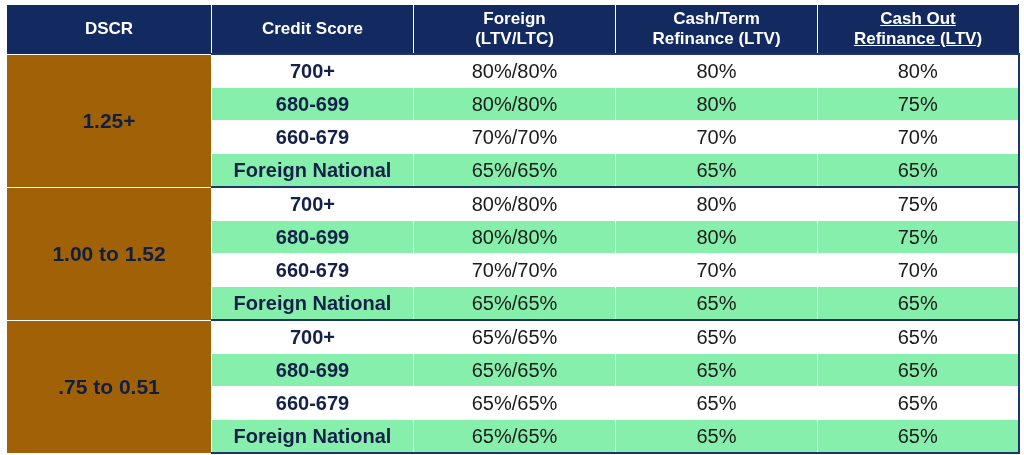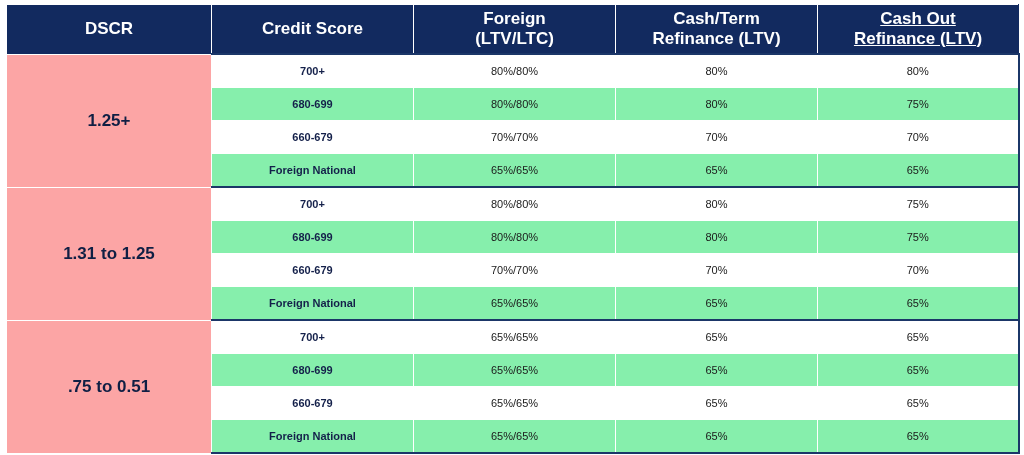--- a/index.html
+++ b/index.html
@@ -42,32 +42,32 @@
     height: 48px;
     border: 1px solid #122a5f;
     border-right: 2px solid #ffffff;
   }
   thead th:last-child { border-right: 1px solid #122a5f; text-decoration: underline; }
   thead th .hdr-l1 { display: block; }
   thead th .hdr-l2 { display: block; }
 
   
   td.dscr {
-    background: #fca5a5;
+    background: #a16207;
     color: #0f1f44;
     font-weight: bold;
-    font-size: 17px;
+    font-size: 21px;
     border-top: 2px solid #1b3668;
     border-bottom: 2px solid #1b3668;
     border-left: 2px solid #1b3668;
     border-right: 2px solid #1b3668;
   }
   
   td.cell {
-    font-size: 11px;
+    font-size: 20px;
     color: #1a1a1a;
     height: 32px;
     border-left: 1px solid #ffffff;
     border-right: 2px solid #ffffff;
     border-top: 1px solid #ffffff;
     border-bottom: 1px solid #ffffff;
   }
   td.score {
     font-weight: bold;
     color: #14204a;
@@ -142,21 +142,21 @@
         <td class="cell last">70%</td>
       </tr>
       <tr class="rg group-end">
         <td class="cell score">Foreign National</td>
         <td class="cell">65%/65%</td>
         <td class="cell">65%</td>
         <td class="cell last">65%</td>
       </tr>
 
       <tr class="rw group-start">
-        <td class="dscr" rowspan="4">1.31 to 1.25</td>
+        <td class="dscr" rowspan="4">1.00 to 1.52</td>
         <td class="cell score">700+</td>
         <td class="cell">80%/80%</td>
         <td class="cell">80%</td>
         <td class="cell last">75%</td>
       </tr>
       <tr class="rg">
         <td class="cell score">680-699</td>
         <td class="cell">80%/80%</td>
         <td class="cell">80%</td>
         <td class="cell last">75%</td>

